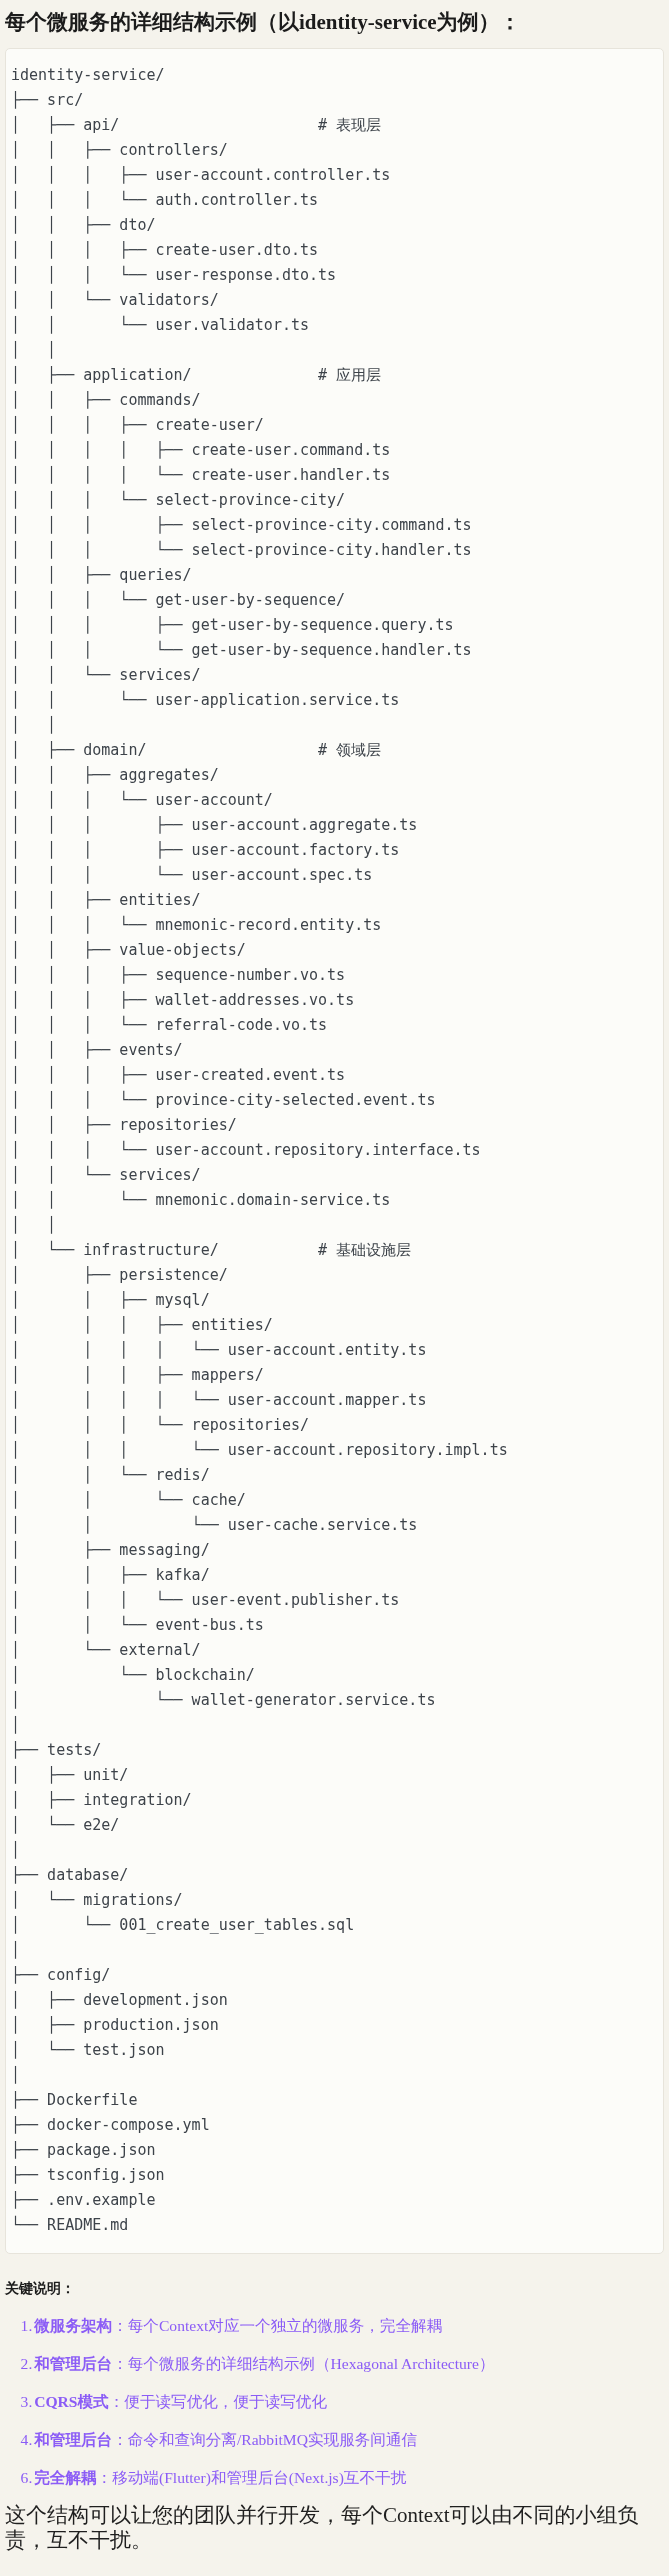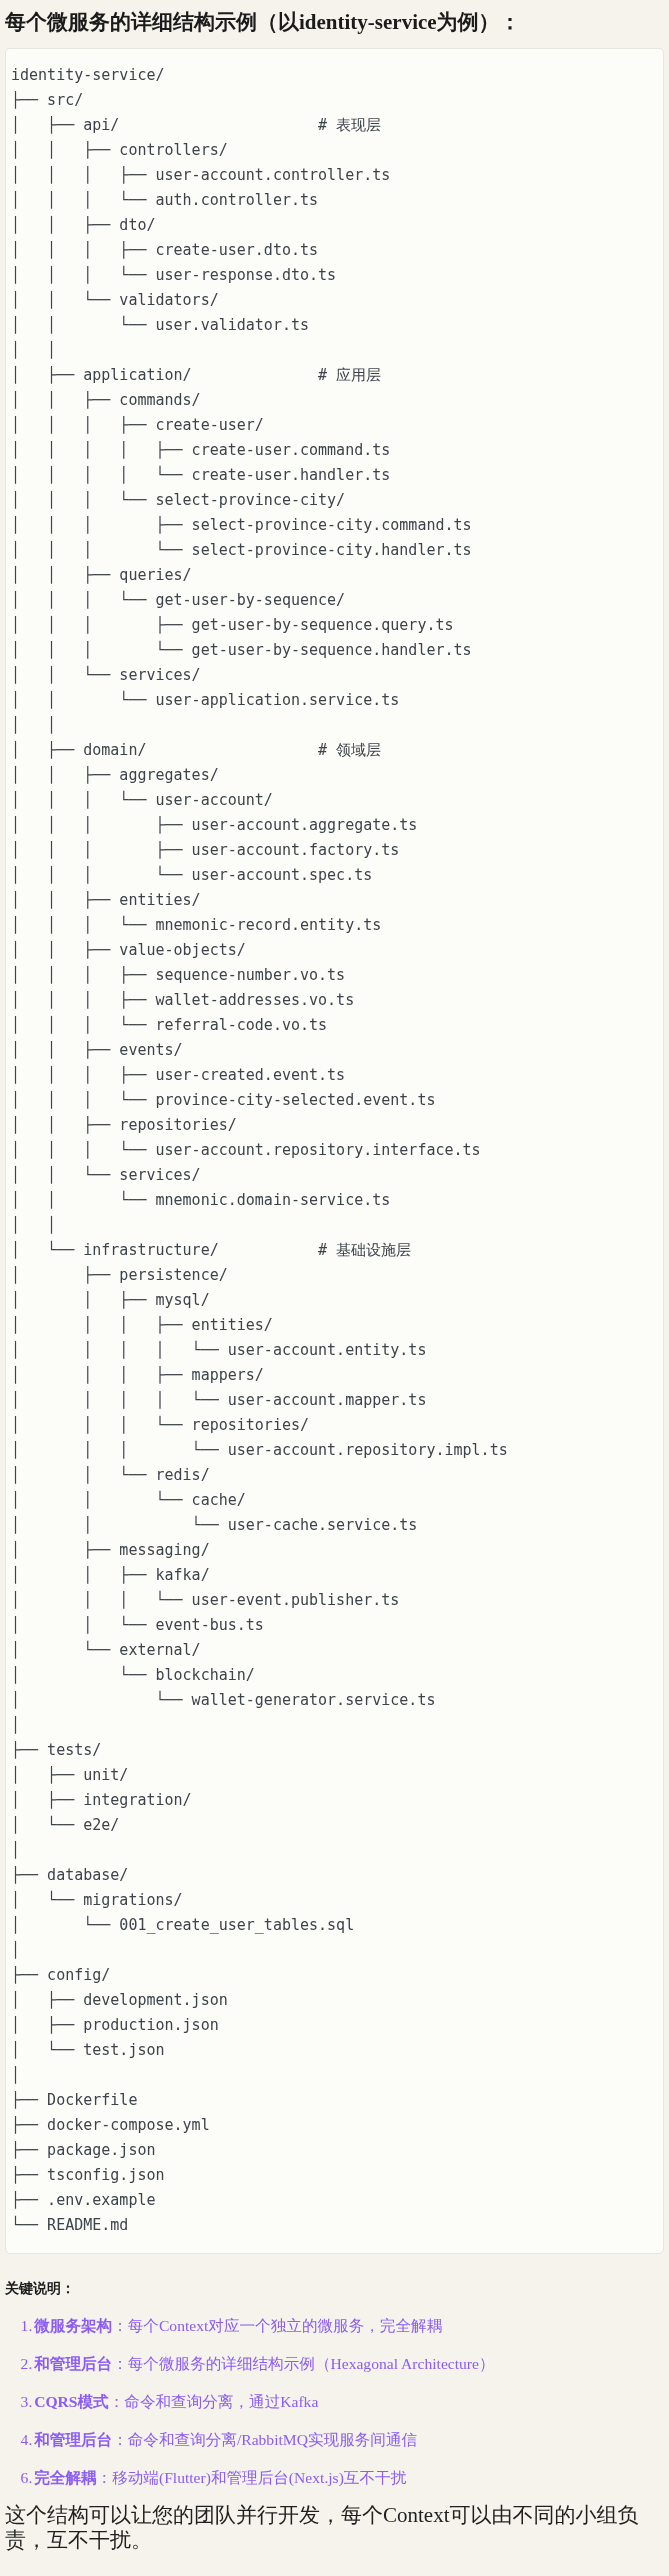--- a/index.html
+++ b/index.html
@@ -156,21 +156,21 @@
 ├── tsconfig.json
 ├── .env.example
 └── README.md</pre>
   </div>
 
   <h2 class="notes-heading">关键说明：</h2>
 
   <ol class="notes-list">
     <li class="note-item"><span class="note-num">1.</span><span class="note-term">微服务架构</span><span class="note-desc">：每个Context对应一个独立的微服务，完全解耦</span></li>
     <li class="note-item"><span class="note-num">2.</span><span class="note-term">和管理后台</span><span class="note-desc">：每个微服务的详细结构示例（Hexagonal Architecture）</span></li>
-    <li class="note-item"><span class="note-num">3.</span><span class="note-term">CQRS模式</span><span class="note-desc">：命令和查询分离，通过Kafka</span></li>
+    <li class="note-item"><span class="note-num">3.</span><span class="note-term">CQRS模式</span><span class="note-desc">：便于读写优化，便于读写优化</span></li>
     <li class="note-item"><span class="note-num">4.</span><span class="note-term">和管理后台</span><span class="note-desc">：命令和查询分离/RabbitMQ实现服务间通信</span></li>
     <li class="note-item"><span class="note-num">6.</span><span class="note-term">完全解耦</span><span class="note-desc">：移动端(Flutter)和管理后台(Next.js)互不干扰</span></li>
   </ol>
 
   <p class="footer-para">这个结构可以让您的团队并行开发，每个Context可以由不同的小组负责，互不干扰。</p>
 
 </div>
 
 
 </body></html>

